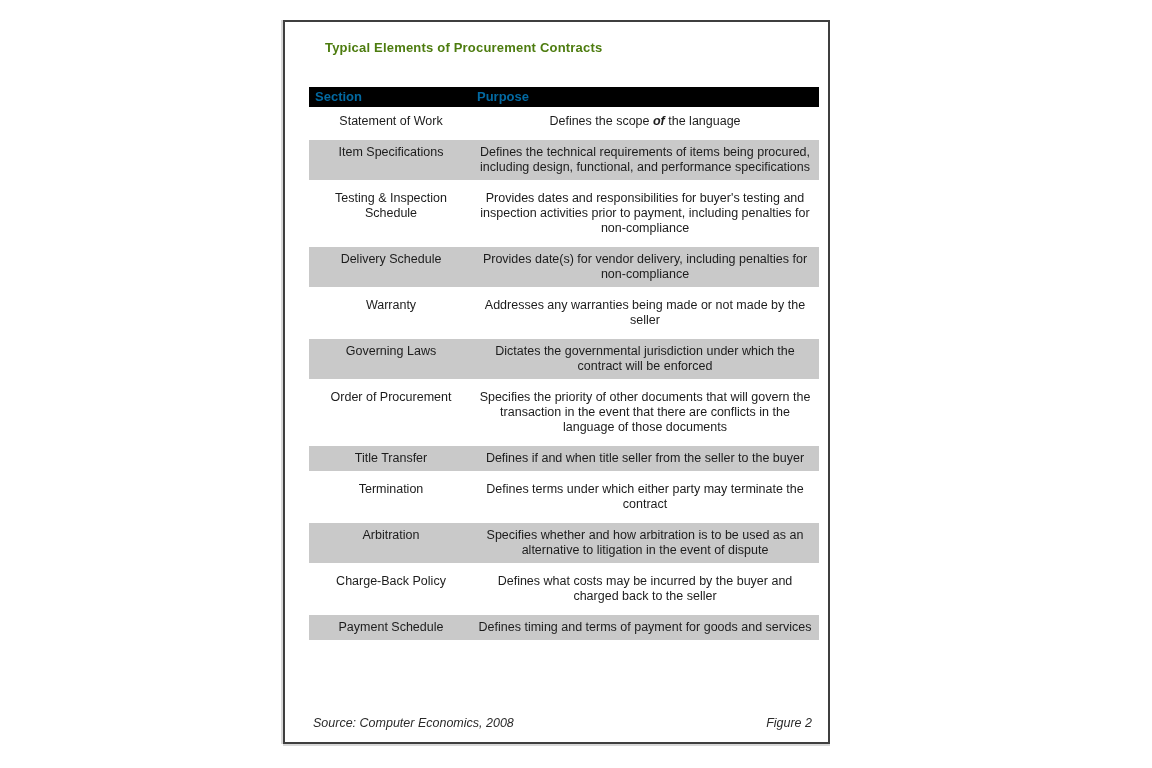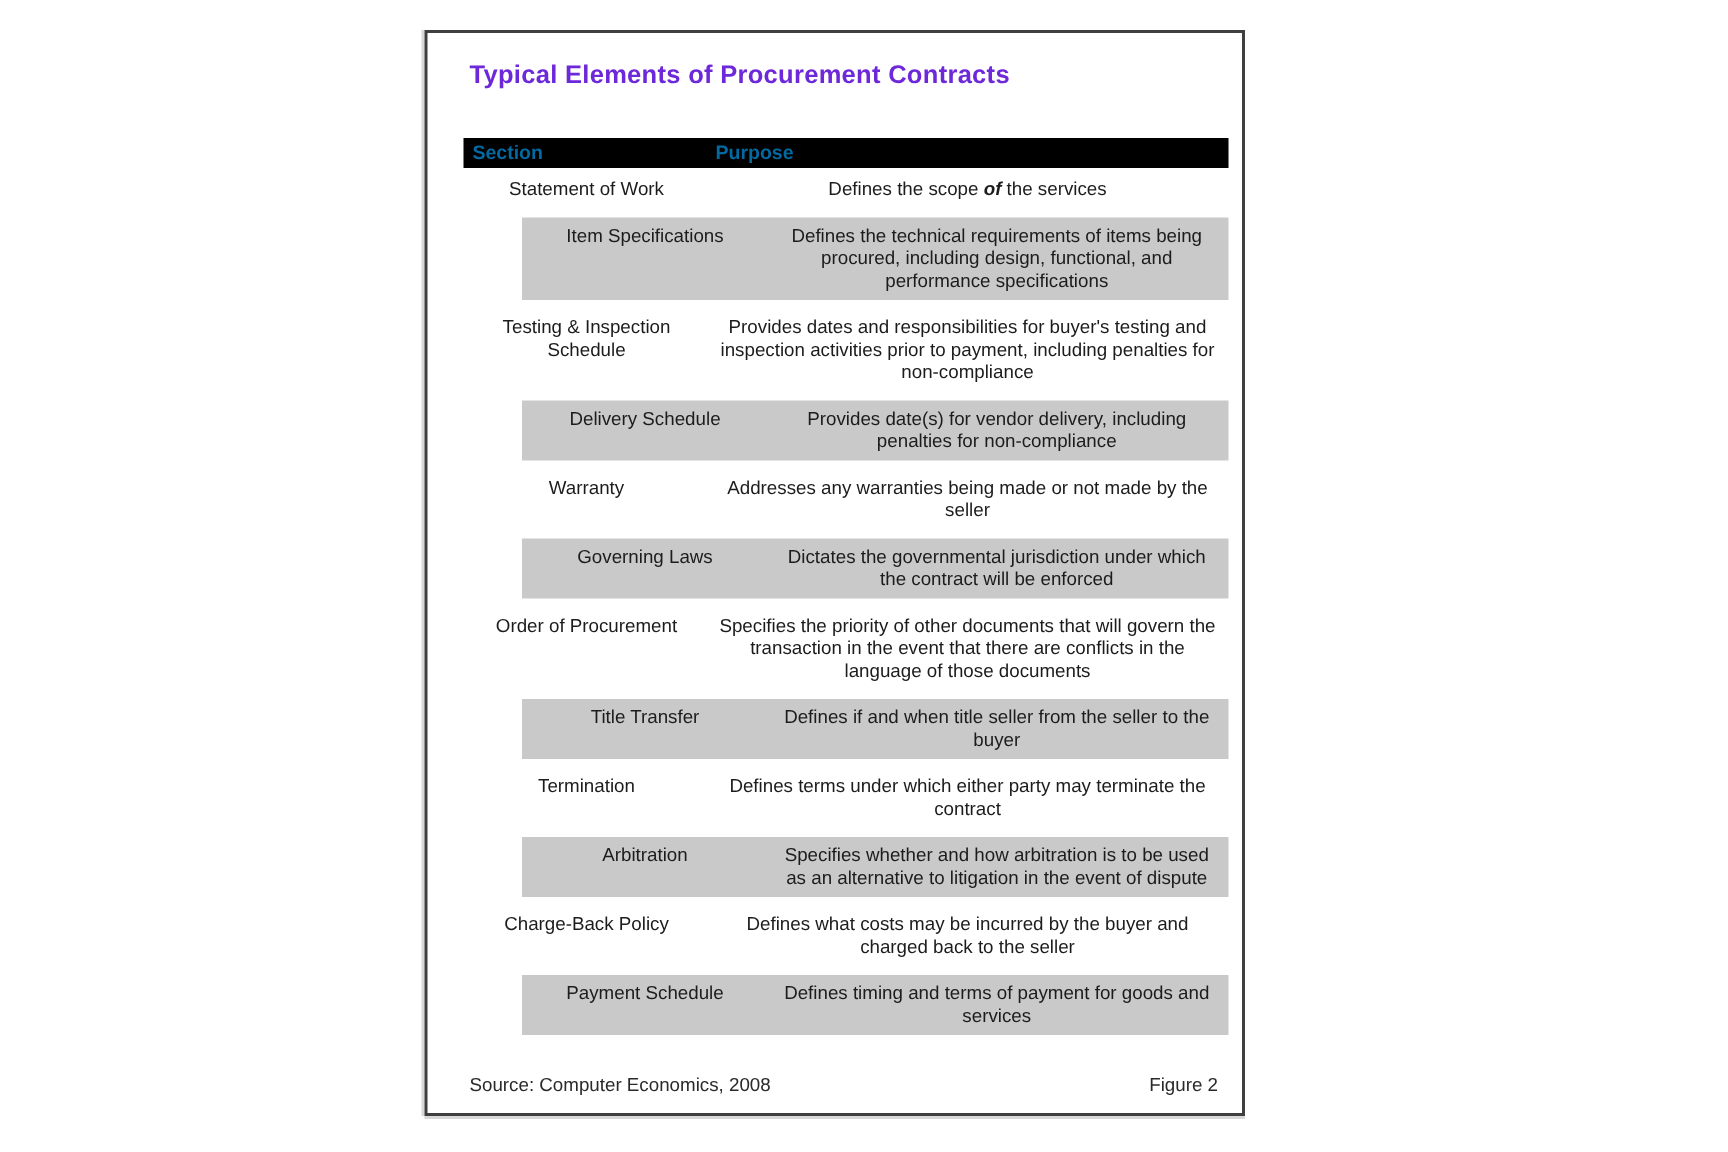--- a/index.html
+++ b/index.html
@@ -14,24 +14,24 @@
   .figure-box {
     position: absolute;
     left: 283px; top: 20px;
     width: 547px; height: 724px;
     background: #ffffff;
     border: 2px solid #3f3f3f;
     box-shadow: -2px 0 0 #d8d8d8, 0 2px 0 #d8d8d8;
   }
 
   .fig-title {
-    margin: 18px 28px 0 28px;
-    font-size: 17px;
+    margin: 18px 28px 0 40px;
+    font-size: 13px;
     font-weight: bold;
-    color: #6d28d9;
+    color: #4d7c0f;
     letter-spacing: 0.2px;
   }
 
   .table {
     margin: 32px 0 0 24px;
     width: 510px;
     font-size: 12.5px;
     color: #1c1c1c;
   }
 
@@ -45,38 +45,39 @@
     margin-bottom: 2px;
   }
 
   .body-row {
     display: flex;
     padding: 5px 0;
     margin-bottom: 6px;
     line-height: 15px;
     text-align: center;
   }
-  .body-row.shaded { background: #c9c9c9; margin-left: 39px; }
+  .body-row.shaded { background: #c9c9c9; }
 
   .cell-section {
     flex: none;
     width: 168px;
     padding-left: 6px;
     padding-right: 10px;
   }
   .cell-purpose {
     flex: 1;
     padding-right: 6px;
   }
 
   .fig-footer {
     position: absolute;
     left: 28px; right: 16px; bottom: 12px;
     display: flex;
     justify-content: space-between;
+    font-style: italic;
     font-size: 12.5px;
     color: #2a2a2a;
   }
   b.inline-bold { font-weight: bold; font-style: italic; }
 </style>
 </head>
 <body>
 
 <div class="canvas">
   <div class="figure-box">
@@ -84,21 +85,21 @@
     <h1 class="fig-title">Typical Elements of Procurement Contracts</h1>
 
     <div class="table">
       <div class="hdr-row">
         <div class="cell-section">Section</div>
         <div class="cell-purpose">Purpose</div>
       </div>
       <div id="table-body">
           <div class="body-row">
             <div class="cell-section">Statement of Work</div>
-            <div class="cell-purpose"><span>Defines the scope </span><b class="inline-bold">of</b><span> the services</span></div>
+            <div class="cell-purpose"><span>Defines the scope </span><b class="inline-bold">of</b><span> the language</span></div>
           </div>
           <div class="body-row shaded">
             <div class="cell-section">Item Specifications</div>
             <div class="cell-purpose">Defines the technical requirements of items being procured, including design, functional, and performance specifications</div>
           </div>
           <div class="body-row">
             <div class="cell-section">Testing &amp; Inspection Schedule</div>
             <div class="cell-purpose">Provides dates and responsibilities for buyer's testing and inspection activities prior to payment, including penalties for non-compliance</div>
           </div>
           <div class="body-row shaded">

